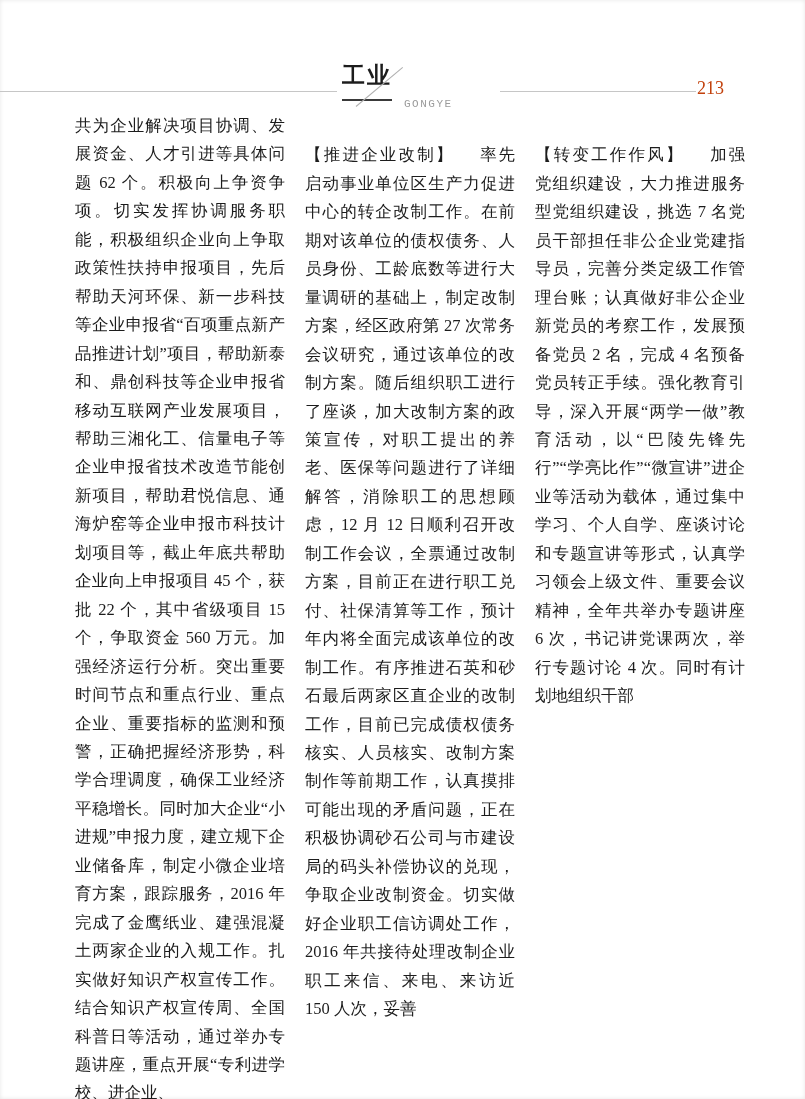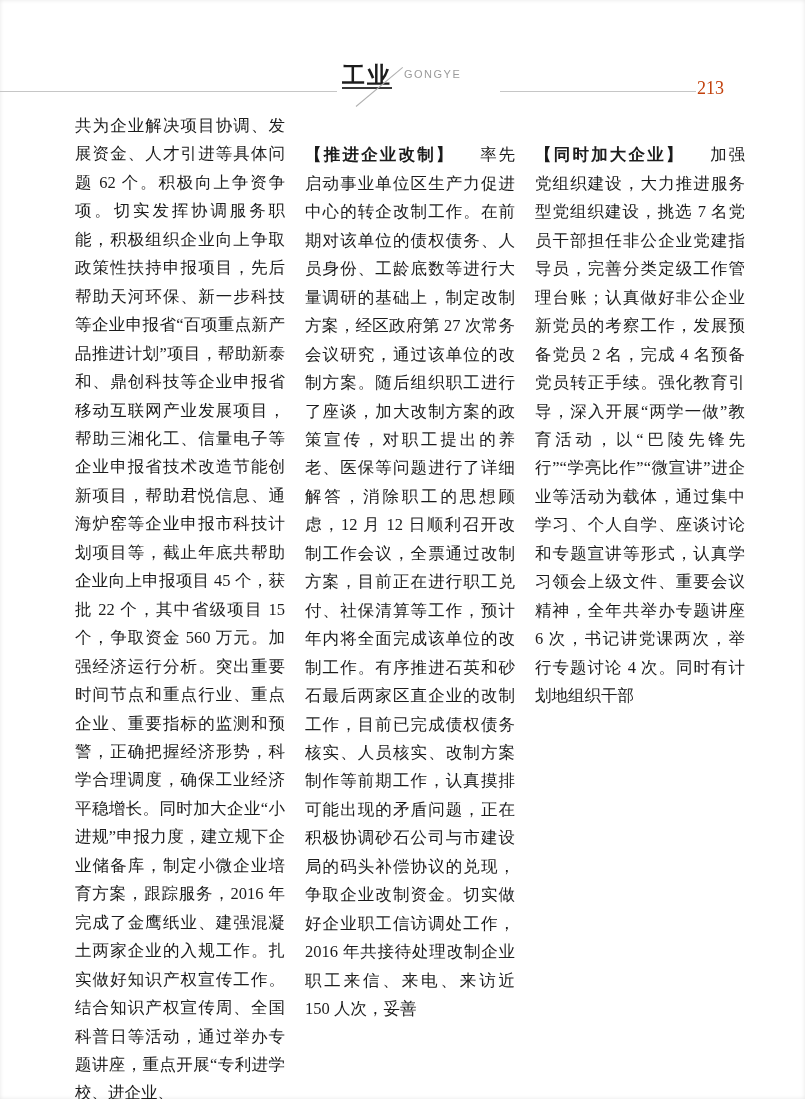--- a/index.html
+++ b/index.html
@@ -15,55 +15,55 @@
     position: absolute; inset: 0;
     background: #ffffff;
     box-shadow: inset 0 0 4px rgba(0,0,0,0.10);
   }
   .rule { position: absolute; height: 1px; background: #c6c6c6; }
   .rule-left  { left: 0;    top: 91px; width: 337px; }
   .rule-right { left: 500px; top: 91px; width: 196px; }
   .masthead-cn {
     position: absolute; left: 342px; top: 62px;
     font-size: 23px; font-weight: bold; letter-spacing: 2px;
-    padding-bottom: 0px;
+    padding-bottom: 12px;
     border-bottom: 2px solid #3a3a3a;
     font-family: "Liberation Serif", "DejaVu Serif", serif;
     line-height: 1;
     padding-top: 2px;
   }
   .slash {
     position: absolute; left: 356px; top: 106px;
     width: 61px; height: 1px; background: #b0b0b0;
     transform: rotate(-40deg); transform-origin: 0 50%;
   }
   .masthead-en {
-    position: absolute; left: 404px; top: 68px;
+    position: absolute; left: 404px; top: 98px;
     font-size: 11px; color: #9b9b9b; letter-spacing: 1.5px;
-    font-family: Liberation Sans, sans-serif;
+    font-family: Liberation Mono, monospace;
   }
   .page-num {
     position: absolute; left: 697px; top: 78px;
     font-size: 18px; color: #c2410c;
   }
   .content {
     position: absolute; left: 75px; top: 112px; width: 670px;
     display: flex; gap: 20px;
   }
   .col {
     width: 210px;
     font-size: 16.5px;
     line-height: 28.45px;
     text-align: justify;
   }
   .col p { margin: 0; }
   p.sect { margin-top: 28.45px; }
   .sect-head {
     font-family: "Liberation Sans", "DejaVu Sans", sans-serif;
-    font-weight: bold;
+    font-weight: normal;
     margin-right: 1.55em;
     letter-spacing: 0.5px;
   }
 </style>
 </head>
 <body>
 
 <div class="page">
 
   <div class="rule rule-left"></div>
@@ -82,17 +82,17 @@
 
     <div class="col">
       <p>共为企业解决项目协调、发展资金、人才引进等具体问题 62 个。积极向上争资争项。切实发挥协调服务职能，积极组织企业向上争取政策性扶持申报项目，先后帮助天河环保、新一步科技等企业申报省“百项重点新产品推进计划”项目，帮助新泰和、鼎创科技等企业申报省移动互联网产业发展项目，帮助三湘化工、信量电子等企业申报省技术改造节能创新项目，帮助君悦信息、通海炉窑等企业申报市科技计划项目等，截止年底共帮助企业向上申报项目 45 个，获批 22 个，其中省级项目 15 个，争取资金 560 万元。加强经济运行分析。突出重要时间节点和重点行业、重点企业、重要指标的监测和预警，正确把握经济形势，科学合理调度，确保工业经济平稳增长。同时加大企业“小进规”申报力度，建立规下企业储备库，制定小微企业培育方案，跟踪服务，2016 年完成了金鹰纸业、建强混凝土两家企业的入规工作。扎实做好知识产权宣传工作。结合知识产权宣传周、全国科普日等活动，通过举办专题讲座，重点开展“专利进学校、进企业、</p>
     </div>
 
     <div class="col">
       <p class="sect"><span class="sect-head">【推进企业改制】</span><span>率先启动事业单位区生产力促进中心的转企改制工作。在前期对该单位的债权债务、人员身份、工龄底数等进行大量调研的基础上，制定改制方案，经区政府第 27 次常务会议研究，通过该单位的改制方案。随后组织职工进行了座谈，加大改制方案的政策宣传，对职工提出的养老、医保等问题进行了详细解答，消除职工的思想顾虑，12 月 12 日顺利召开改制工作会议，全票通过改制方案，目前正在进行职工兑付、社保清算等工作，预计年内将全面完成该单位的改制工作。有序推进石英和砂石最后两家区直企业的改制工作，目前已完成债权债务核实、人员核实、改制方案制作等前期工作，认真摸排可能出现的矛盾问题，正在积极协调砂石公司与市建设局的码头补偿协议的兑现，争取企业改制资金。切实做好企业职工信访调处工作，2016 年共接待处理改制企业职工来信、来电、来访近 150 人次，妥善</span></p>
     </div>
 
     <div class="col">
-      <p class="sect"><span class="sect-head">【同时加大企业】</span><span>加强党组织建设，大力推进服务型党组织建设，挑选 7 名党员干部担任非公企业党建指导员，完善分类定级工作管理台账；认真做好非公企业新党员的考察工作，发展预备党员 2 名，完成 4 名预备党员转正手续。强化教育引导，深入开展“两学一做”教育活动，以“巴陵先锋先行”“学亮比作”“微宣讲”进企业等活动为载体，通过集中学习、个人自学、座谈讨论和专题宣讲等形式，认真学习领会上级文件、重要会议精神，全年共举办专题讲座 6 次，书记讲党课两次，举行专题讨论 4 次。同时有计划地组织干部</span></p>
+      <p class="sect"><span class="sect-head">【转变工作作风】</span><span>加强党组织建设，大力推进服务型党组织建设，挑选 7 名党员干部担任非公企业党建指导员，完善分类定级工作管理台账；认真做好非公企业新党员的考察工作，发展预备党员 2 名，完成 4 名预备党员转正手续。强化教育引导，深入开展“两学一做”教育活动，以“巴陵先锋先行”“学亮比作”“微宣讲”进企业等活动为载体，通过集中学习、个人自学、座谈讨论和专题宣讲等形式，认真学习领会上级文件、重要会议精神，全年共举办专题讲座 6 次，书记讲党课两次，举行专题讨论 4 次。同时有计划地组织干部</span></p>
     </div>
 
   </div>
 </div>
 
 </body></html>

